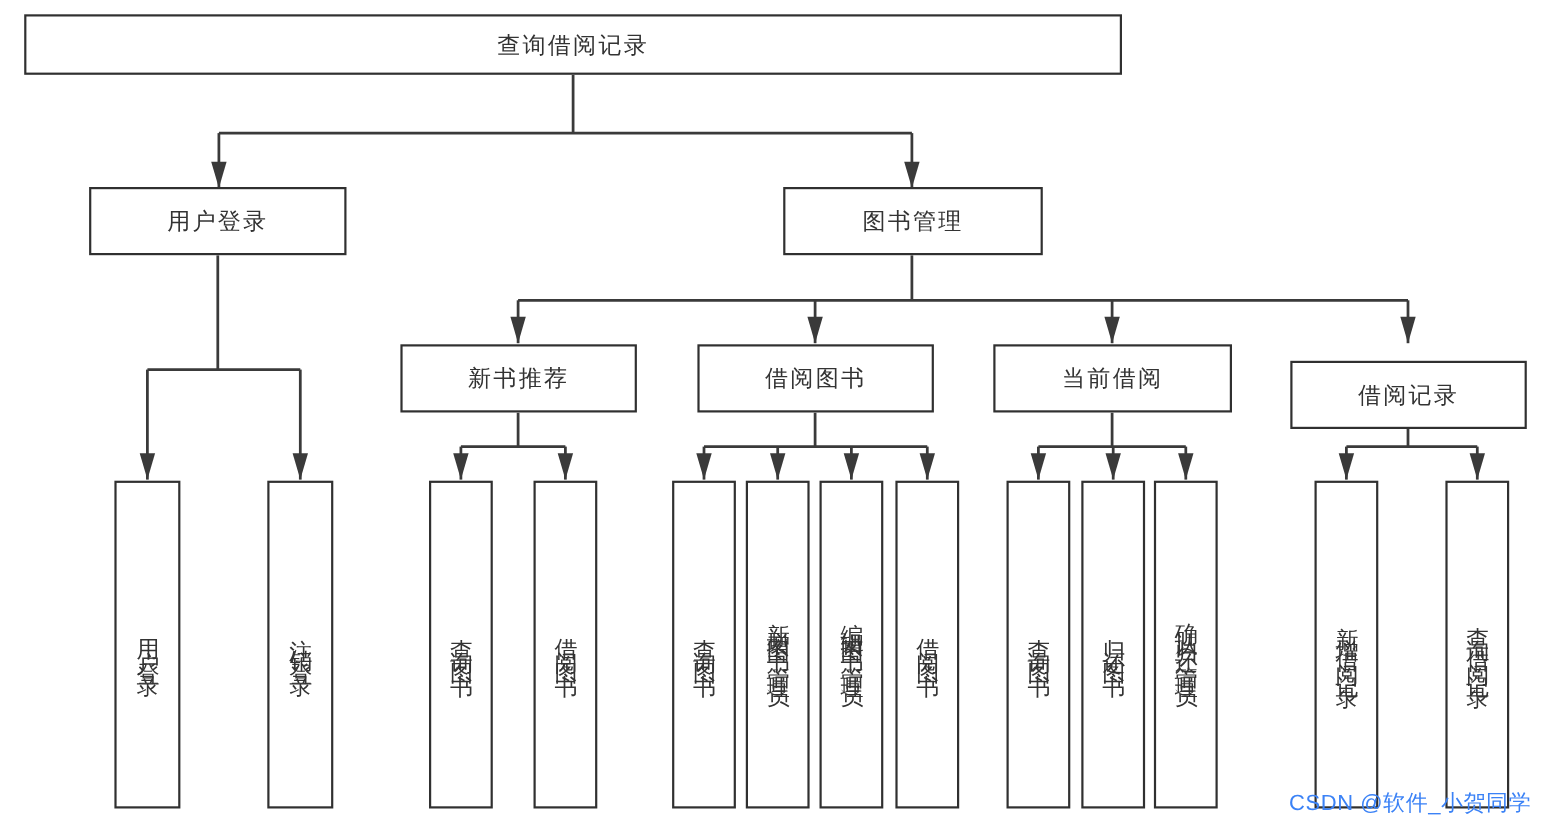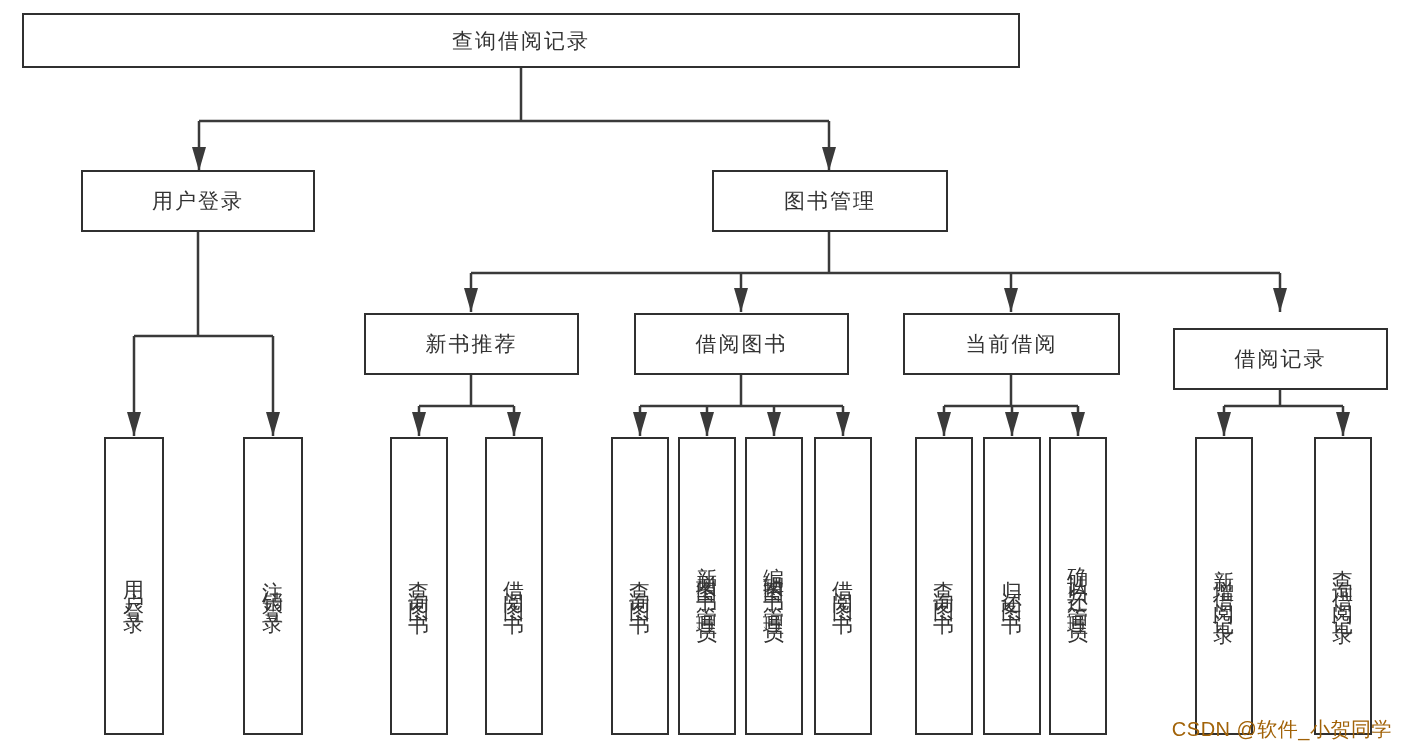--- a/index.html
+++ b/index.html
@@ -37,21 +37,21 @@
     font-size:21px;
     line-height:1;
     letter-spacing:11px;
     color:#333333;
   }
   .leaf.long .vtext{letter-spacing:8px;}
   .watermark{
     position:absolute;
     right:13px;bottom:4px;
     font-size:20px;
-    color:#a16207;
+    color:#3b82f6;
     letter-spacing:0.5px;
     z-index:5;
     white-space:nowrap;
   }
 </style>
 </head>
 <body>
 
 <div class="canvas">
 

